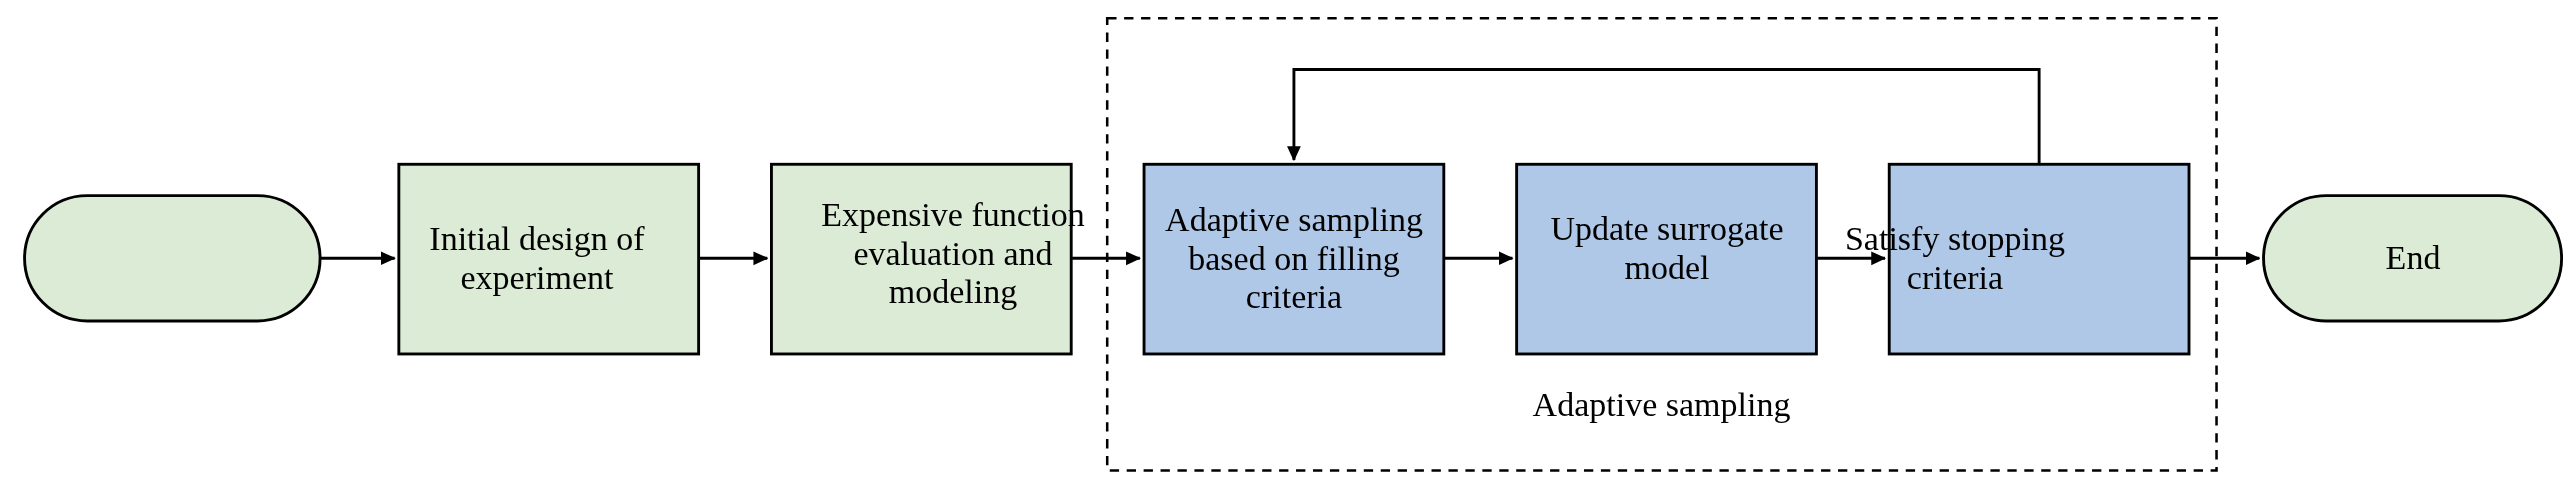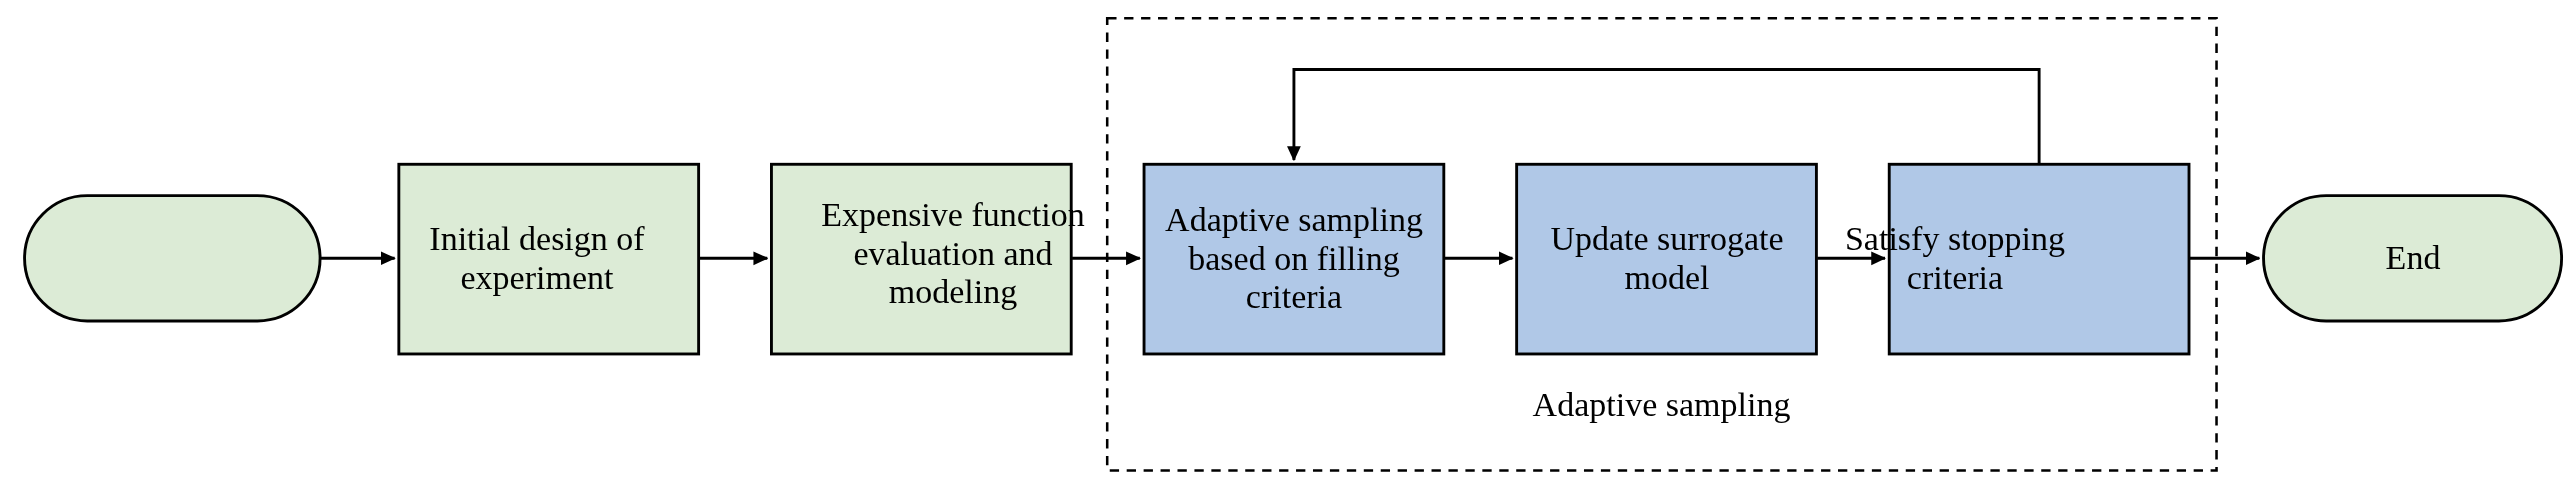--- a/index.html
+++ b/index.html
@@ -98,21 +98,21 @@
 experiment</div>
 
   <div class="node-label" style="left:803px; top:164px; width:300px; height:180px;">Expensive function
 evaluation and
 modeling</div>
 
   <div class="node-label" style="left:1144px; top:164px; width:300px; height:190px;">Adaptive sampling
 based on filling
 criteria</div>
 
-  <div class="node-label" style="left:1517px; top:164px; width:300px; height:190px;">Update surrogate
+  <div class="node-label" style="left:1517px; top:154px; width:300px; height:190px;">Update surrogate
 model</div>
 
   <div class="node-label" style="left:1805px; top:164px; width:300px; height:190px;">Satisfy stopping
 criteria</div>
 
   <div class="node-label" style="left:2264px; top:196px; width:298px; height:125px;">End</div>
 
   <div class="group-caption" style="left:1107px; top:386px; width:1109px;">Adaptive sampling</div>
 
 </div>

